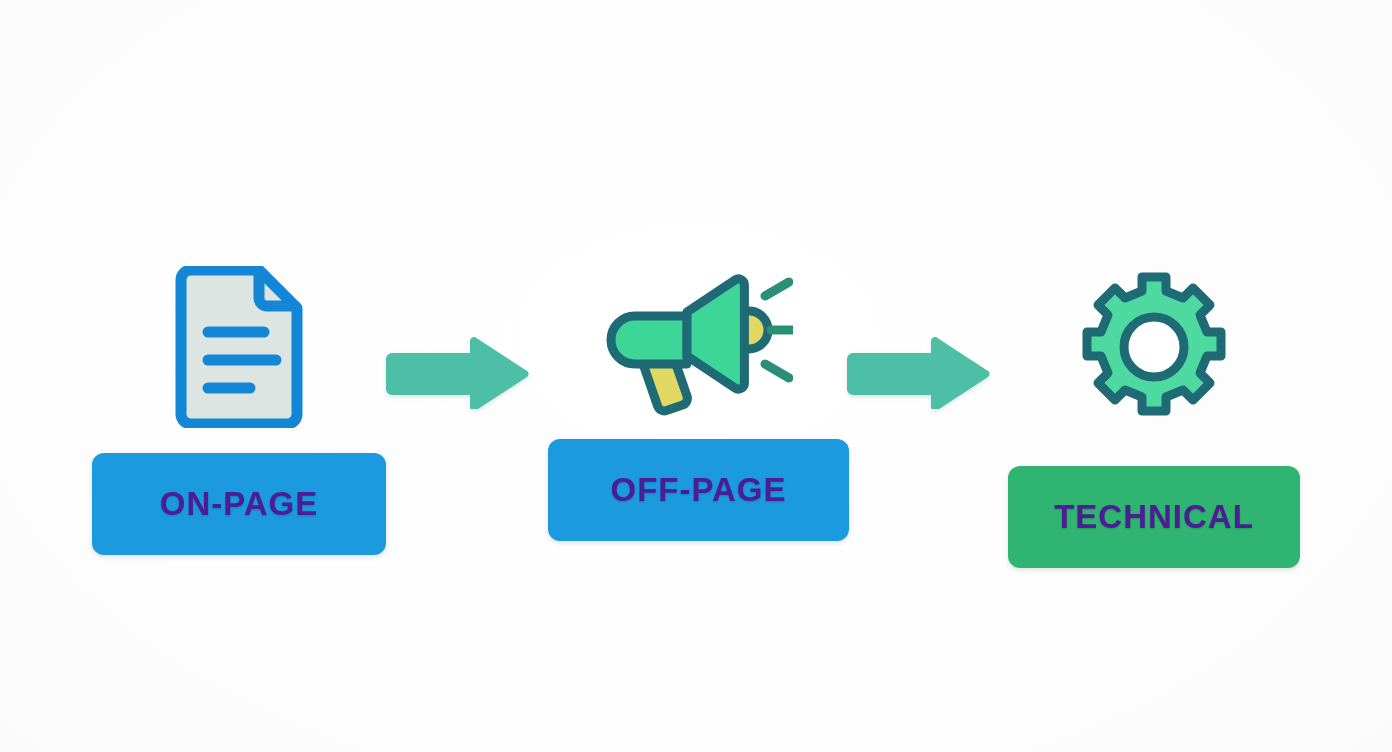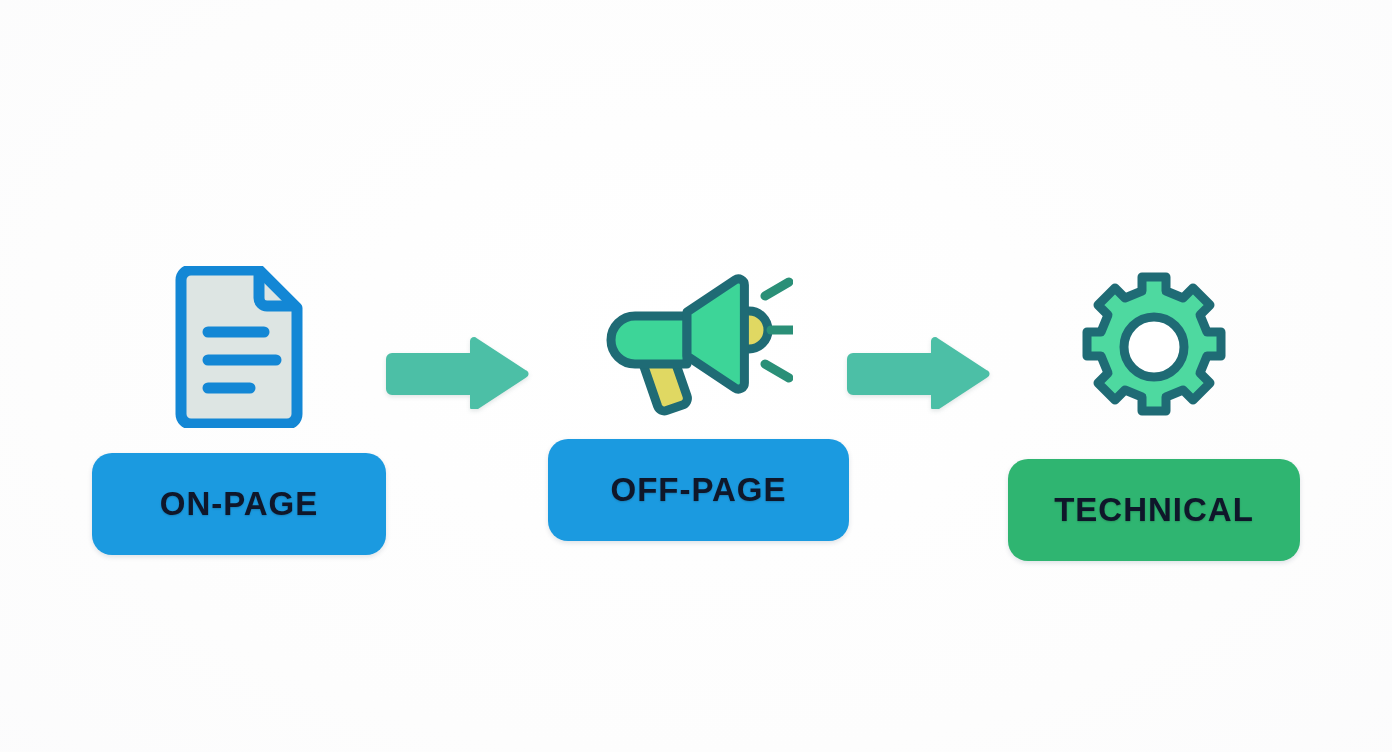--- a/index.html
+++ b/index.html
@@ -35,22 +35,22 @@
     align-items: center;
     justify-content: center;
   }
 
   
   .pill {
     display: flex;
     align-items: center;
     justify-content: center;
     height: 102px;
-    border-radius: 20px;
-    color: #0f172a;
+    border-radius: 12px;
+    color: #4c1d95;
     font-size: 33px;
     font-weight: bold;
     letter-spacing: 1.0px;
     text-shadow: 0 1px 2px rgba(0,0,0,0.18);
     box-shadow: 0 2px 5px rgba(10,40,70,0.13);
     box-sizing: border-box;
     user-select: none;
   }
   .pill-blue  { background: #1b9ae0; }
   .pill-green { background: #2fb571; }
@@ -123,16 +123,16 @@
             M63 6 h24 v14
             l17 7 l10 -10 l17 17 l-10 10 l7 17 h14 v24
             h-14 l-7 17 l10 10 l-17 17 l-10 -10 l-17 7 v14
             h-24 v-14 l-17 -7 l-10 10 l-17 -17 l10 -10 l-7 -17
             h-14 v-24 h14 l7 -17 l-10 -10 l17 -17 l10 10 l17 -7 z"></path>
         </g>
         <circle cx="75" cy="76" r="30" fill="#ffffff" stroke="#1f6b75" stroke-width="9"></circle>
       </svg>
     </div>
 
-    <div class="pill pill-green" style="width:292px; margin-top:27px;">TECHNICAL</div>
+    <div class="pill pill-green" style="width:292px; margin-top:34px;">TECHNICAL</div>
   </div>
 
 </div>
 
 </body></html>

